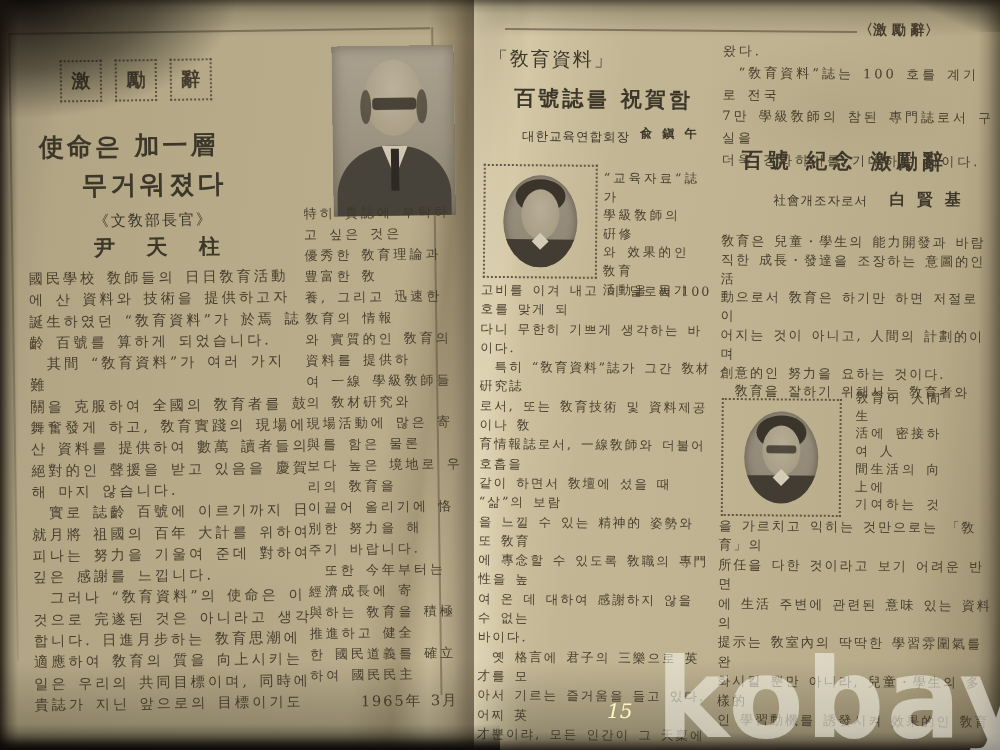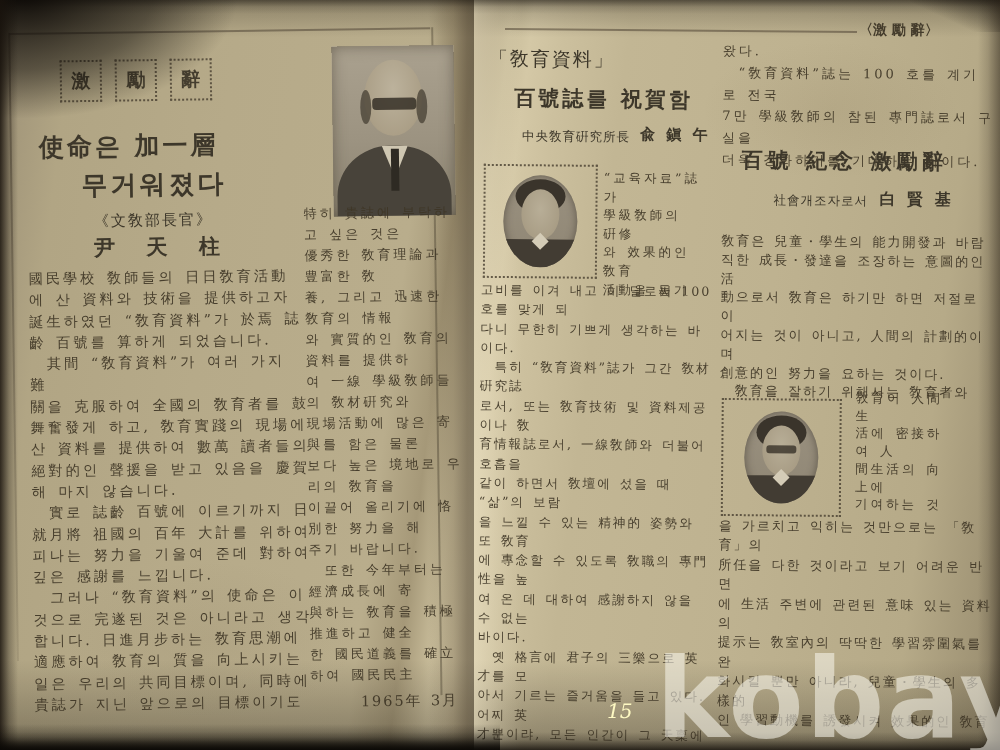--- a/index.html
+++ b/index.html
@@ -162,22 +162,22 @@
 주시기를 바라 마지 않습니다.</div>
     <div class="prose" style="left:306px;top:694px;width:148px;text-align:right;font-size:14.5px;letter-spacing:2px;">1965年 3月</div>
   </div>
 
   <div class="abs right-page">
     <div class="abs rp-rule"></div>
     <div class="abs running-head">〈激 勵 辭〉</div>
 
     <div class="heading" style="left:26px;top:48px;font-size:19px;letter-spacing:2px;">「敎育資料」</div>
     <div class="heading" style="left:52px;top:86px;font-size:21px;font-weight:600;letter-spacing:3px;">百號誌를 祝賀함</div>
-    <div class="heading" style="left:60px;top:130px;font-size:12.5px;letter-spacing:1px;">中央敎育硏究所長</div>
-    <div class="heading" style="left:178px;top:126px;font-size:15px;font-weight:700;letter-spacing:3px;">兪 鎭 午</div>
+    <div class="heading" style="left:60px;top:130px;font-size:12.5px;letter-spacing:1px;">대한교육연합회장</div>
+    <div class="heading" style="left:178px;top:126px;font-size:12px;font-weight:700;letter-spacing:3px;">兪 鎭 午</div>
 
     <div class="abs dotted-box pbox1">
       <div class="oval">
         <div class="o-hair"></div>
         <div class="o-face"></div>
         <div class="o-suit"></div>
         <div class="o-collar"></div>
       </div>
     </div>
 
@@ -212,21 +212,21 @@
 이 있는 것이다. 即 師表가 된 자신의 資
 質具有와 교육다운 교육을 수행할 수 있
 는 자율적인 연구와 실천을 다짐할 때가</div>
 
     <div class="prose" style="left:260px;top:40px;width:272px;font-size:13px;line-height:21.8px;">왔다.
 　“敎育資料”誌는 100 호를 계기로 전국
 7만 學級敎師의 참된 專門誌로서 구실을
 더욱 강화하기를 기대하는 바이다.</div>
     <div class="heading" style="left:280px;top:146px;font-size:21px;font-weight:700;letter-spacing:5px;">百號 紀念 激勵辭</div>
     <div class="heading" style="left:312px;top:192px;font-size:12.5px;letter-spacing:1px;">社會개조자로서</div>
-    <div class="heading" style="left:418px;top:188px;font-size:16px;font-weight:700;letter-spacing:3px;text-align:center;">白 賢 基</div>
+    <div class="heading" style="left:428px;top:188px;font-size:16px;font-weight:700;letter-spacing:3px;text-align:center;">白 賢 基</div>
 
     <div class="prose" style="left:260px;top:232px;width:272px;height:170px;overflow:hidden;font-size:13px;line-height:18.8px;letter-spacing:2px;">敎育은 兒童・學生의 能力開發과 바람
 직한 成長・發達을 조장하는 意圖的인 活
 動으로서 敎育은 하기만 하면 저절로 이
 어지는 것이 아니고, 人間의 計劃的이며
 創意的인 努力을 요하는 것이다.
 　敎育을 잘하기 위해서는 敎育者와 被敎
 育者間의 人格的인 접촉과 敎育內容의 體
 系化 내지 各種 學習活動을 돕는 資料가
 풍부하고 충분히 活用되어야 할 것이다.</div>

